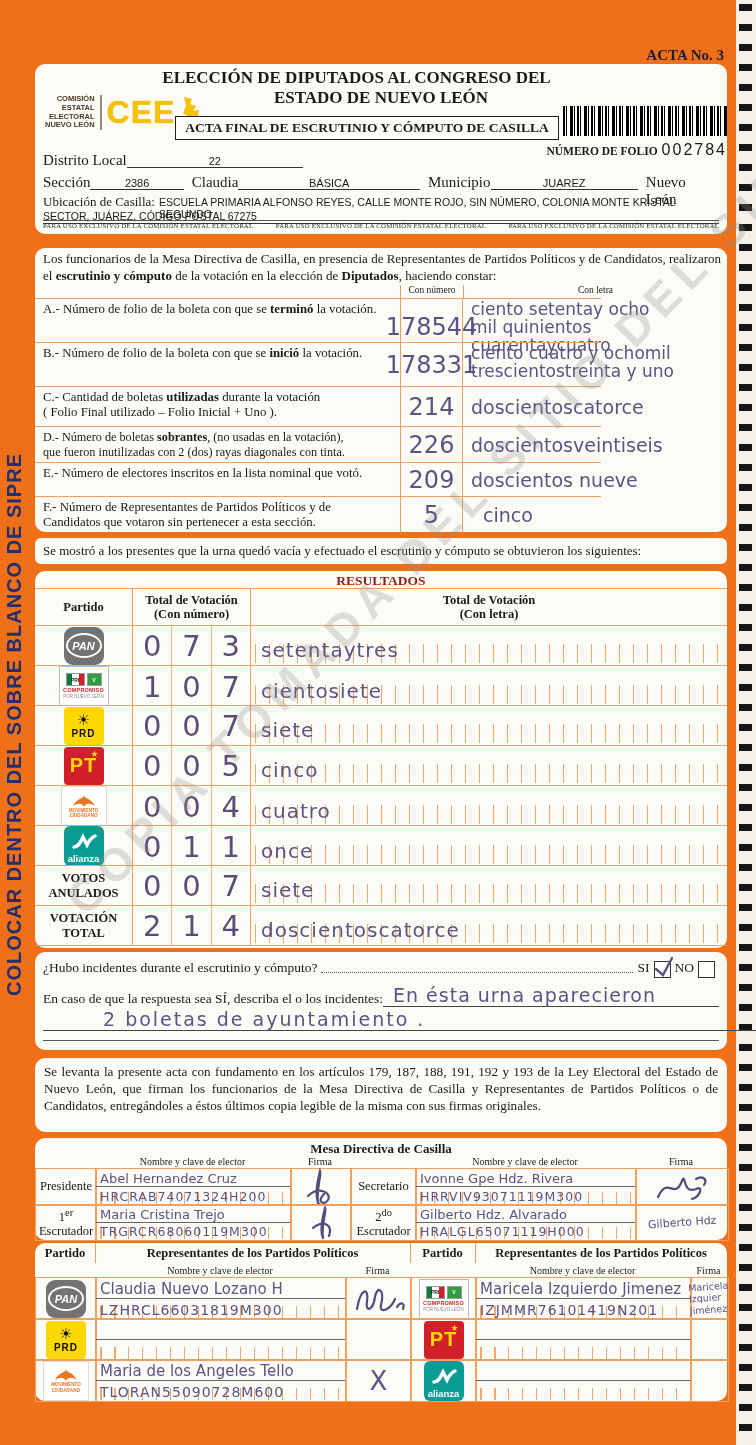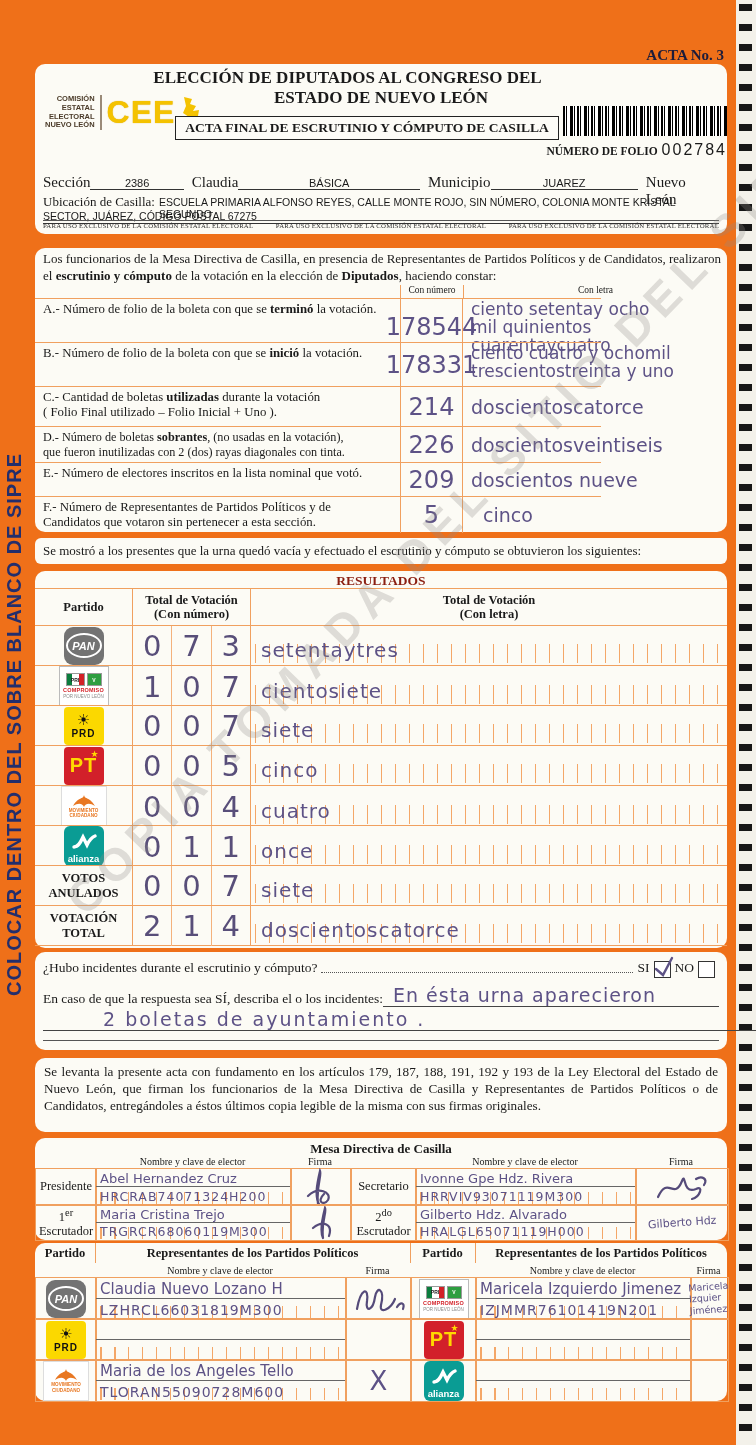--- a/index.html
+++ b/index.html
@@ -14,21 +14,21 @@
      background:repeating-linear-gradient(180deg,#161616 0 7px,transparent 7px 20px);}
   #acta-no{left:600px;top:47px;width:124px;text-align:right;font-weight:bold;font-size:15px;color:#1c1c3a;}
   #side-text{left:3px;top:418px;height:578px;writing-mode:vertical-rl;transform:rotate(180deg);
      font-family:"Liberation Sans",sans-serif;font-weight:bold;font-size:20px;color:#232e6c;
      letter-spacing:1px;display:flex;align-items:center;}
   #watermark{left:55px;top:888px;transform:rotate(-46deg);transform-origin:0 0;white-space:nowrap;
      font-family:"Liberation Sans",sans-serif;font-weight:bold;font-size:46px;letter-spacing:8px;
      color:rgba(145,140,138,0.28);z-index:50;pointer-events:none;}
   
   #header{left:35px;top:64px;width:692px;height:170px;}
-  #title1{left:4px;top:4px;width:565px;text-align:center;font-weight:bold;font-size:17px;padding-left:26px;}
+  #title1{left:13px;top:4px;width:565px;text-align:center;font-weight:bold;font-size:17px;padding-left:26px;}
   #title2{left:0;top:24px;width:692px;text-align:center;font-weight:bold;font-size:17px;}
   #logo-block{left:10px;top:30px;display:flex;align-items:center;gap:5px;}
   #org-name{white-space:pre-line;text-align:right;font-family:"Liberation Sans",sans-serif;
      font-weight:bold;font-size:7.5px;line-height:1.15;color:#4a3a28;border-right:2px solid #9a8a78;padding-right:5px;}
   .cee-word{font-family:"Liberation Sans",sans-serif;font-weight:bold;font-size:32px;color:#f4c200;
      letter-spacing:1px;text-shadow:0 0 1px #d8a400;}
   #subtitle-box{left:140px;top:52px;width:382px;height:22px;border:1.5px solid #222;background:#fdfcf7;
      display:flex;align-items:center;justify-content:center;font-weight:bold;font-size:13.5px;}
   #barcode{left:528px;top:42px;width:164px;height:30px;background:
      repeating-linear-gradient(90deg,#000 0 2px,#fff 2px 3px,#000 3px 4px,#fff 4px 7px,#000 7px 10px,#fff 10px 11px,#000 11px 12px,#fff 12px 14px);}
@@ -169,20 +169,24 @@
     <svg width="20" height="32" viewBox="0 0 20 32">
       <path d="M4 0 L12 2 L10 7 L16 9 L13 14 L19 13 L18 19 L12 22 L14 31 L7 27 L9 20 L3 16 L6 9 Z" fill="#f4c200"></path>
     </svg>
   </div>
   <div class="abs" id="subtitle-box">ACTA FINAL DE ESCRUTINIO Y CÓMPUTO DE CASILLA</div>
   <div class="abs" id="barcode"></div>
   <div class="abs" id="folio-row">
     <span id="folio-label">NÚMERO DE FOLIO</span>
     <span id="folio-value">002784</span>
   </div>
+  <div class="abs frow" id="distrito-row">
+    <span>Distrito Local</span>
+    <span class="uline" style="flex:1">22</span>
+  </div>
   <div class="abs frow" id="seccion-row">
     <span>Sección</span>
     <span class="uline" style="width:95px">2386</span>
     <span style="padding-left:8px">Claudia</span>
     <span class="uline" style="width:185px">BÁSICA</span>
     <span style="padding-left:8px">Municipio</span>
     <span class="uline" style="width:150px">JUAREZ</span>
     <span style="padding-left:8px">Nuevo León</span>
   </div>
   <div class="abs" id="ubic-row">

